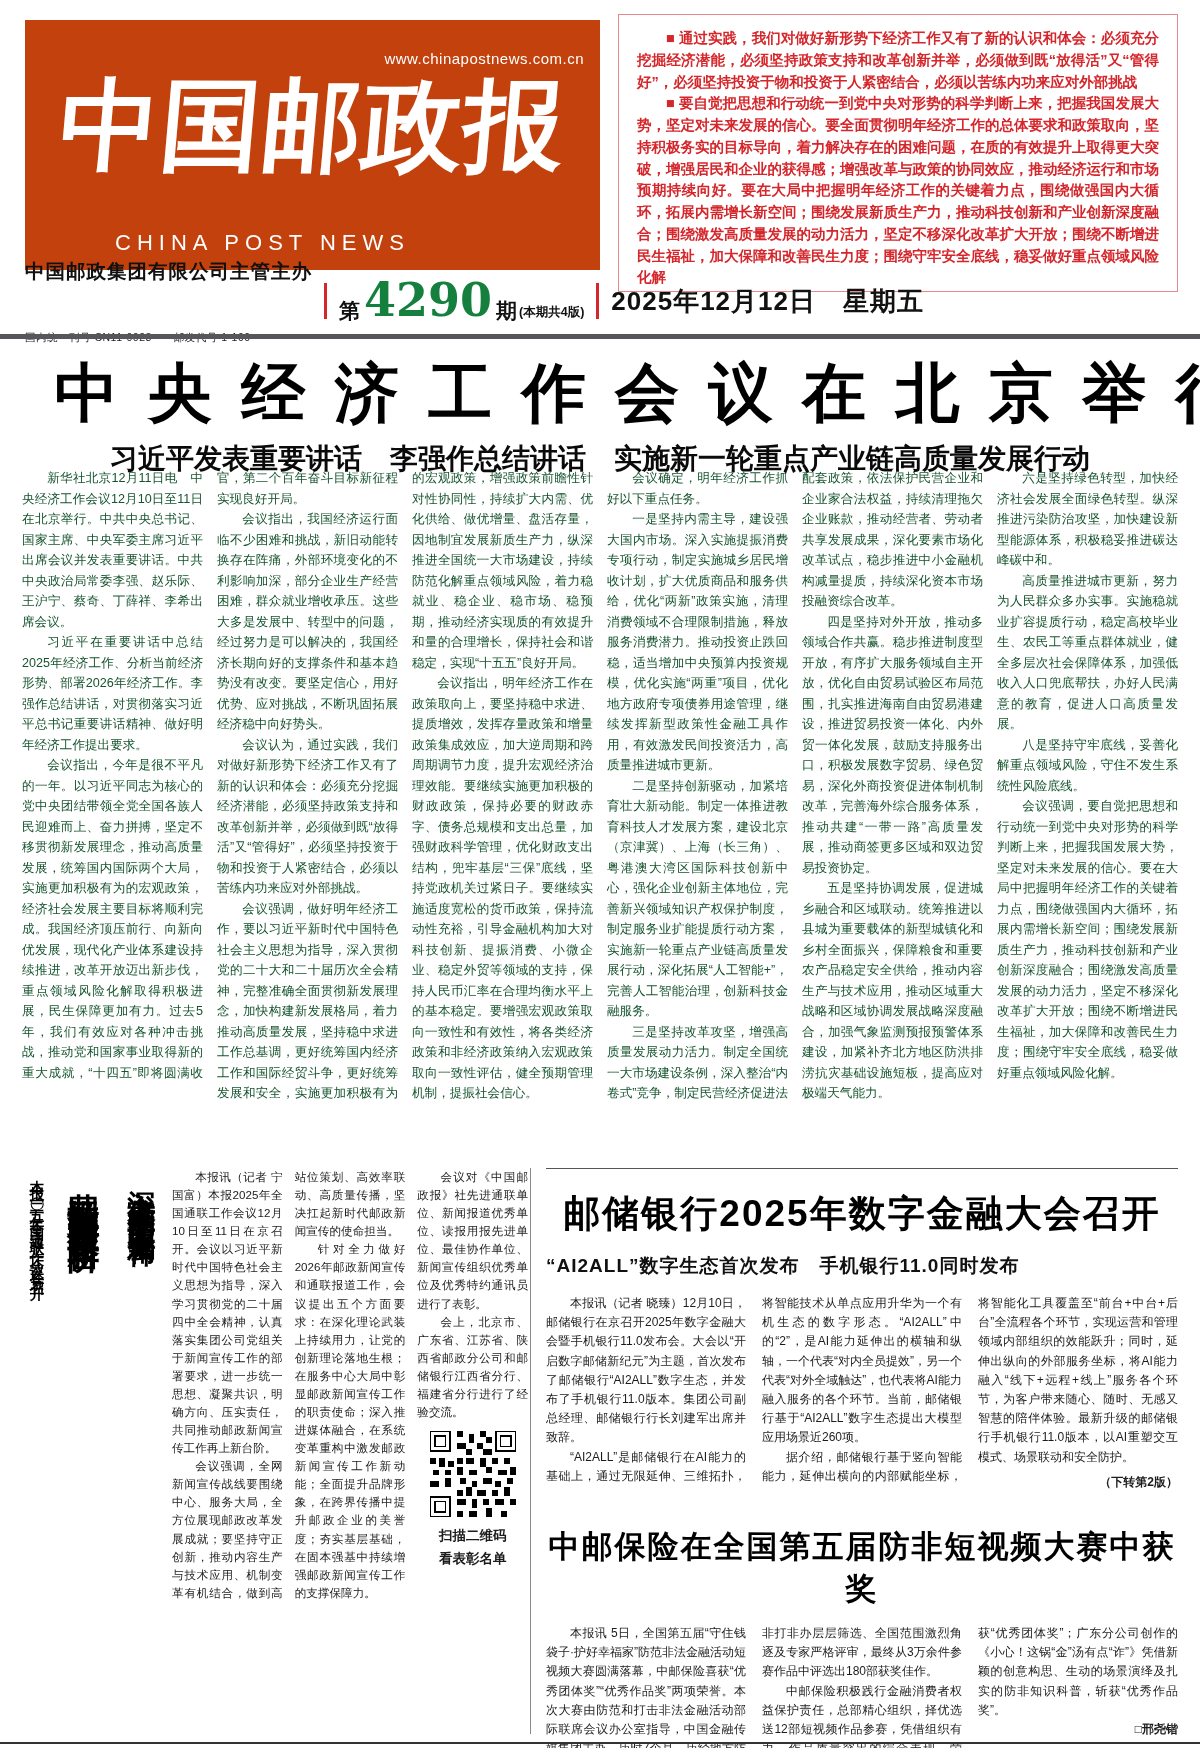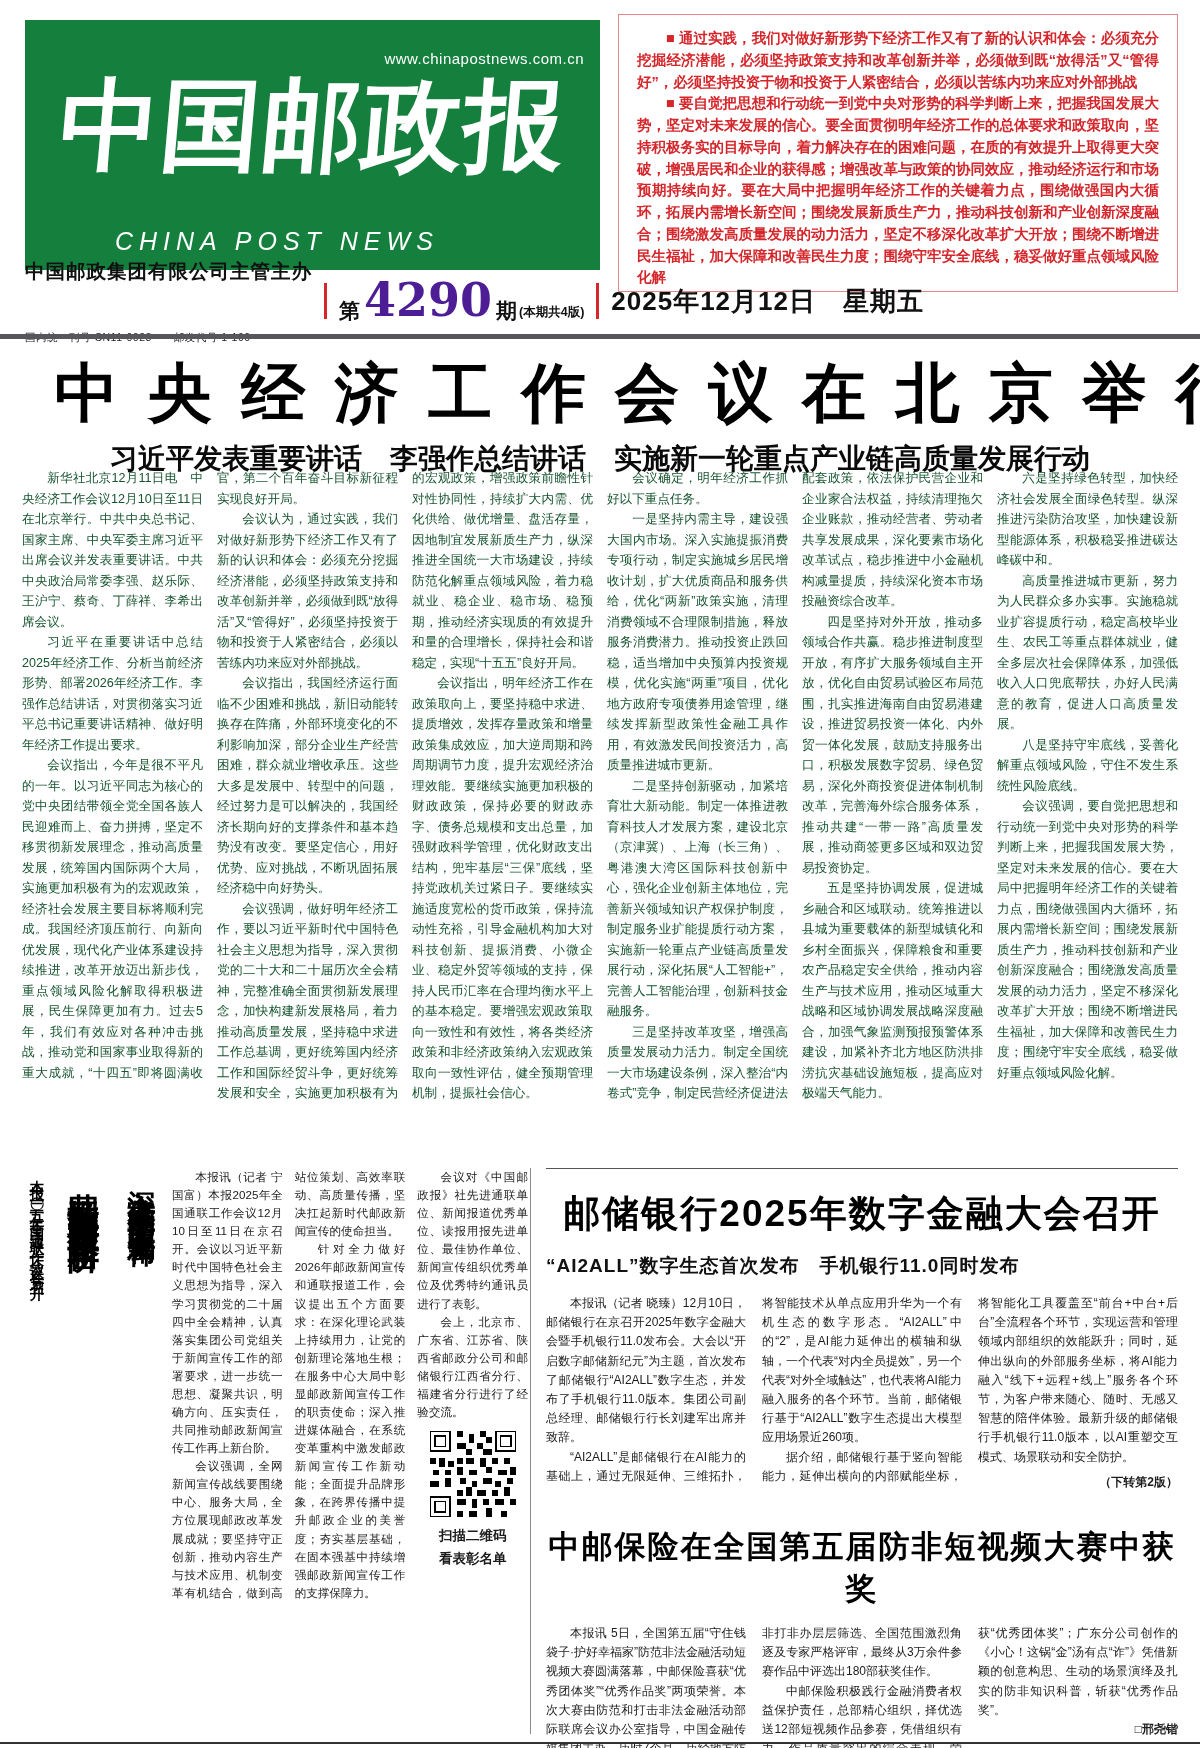--- a/index.html
+++ b/index.html
@@ -1,41 +1,41 @@
 <!DOCTYPE html>
 <html><head>
 <meta charset="utf-8">
 <style>
   html,body{margin:0;padding:0;background:#e9e9e9;}
   .page{position:relative;width:1200px;height:1748px;background:#fff;margin:0 auto;
         font-family:"Liberation Sans","DejaVu Sans",sans-serif;color:#111;overflow:hidden;}
 
   
-  .masthead{position:absolute;left:25px;top:20px;width:575px;height:250px;background:#15803d;}
+  .masthead{position:absolute;left:25px;top:20px;width:575px;height:250px;background:#c2410c;}
   .mast-site{position:absolute;top:30px;right:16px;font-size:15px;color:#fff;letter-spacing:.5px;}
   .mast-title{position:absolute;top:46px;left:0;right:0;text-align:center;font-size:100px;line-height:1.2;
               font-weight:bold;color:#fff;transform:skewX(-5deg);letter-spacing:1px;
               font-family:"DejaVu Sans","Liberation Sans",sans-serif;}
-  .mast-en{position:absolute;bottom:14px;left:90px;font-size:25px;font-style:italic;
+  .mast-en{position:absolute;bottom:14px;left:90px;font-size:22px;
            letter-spacing:6px;color:#fff;}
 
   
   .hl-box{position:absolute;left:618px;top:14px;width:522px;height:250px;border:1px solid #e4888c;
           padding:13px 18px;color:#d5262b;}
   .hl-box p{margin:0;font-size:14.5px;line-height:1.5;text-align:justify;text-indent:2em;font-weight:bold;}
 
   
   .info-bar{position:absolute;left:25px;top:279px;width:760px;height:44px;display:flex;align-items:center;}
   .pub-wrap{display:flex;flex-direction:column;gap:44px;}
   .publisher{font-size:19.5px;font-weight:bold;letter-spacing:1px;white-space:nowrap;}
   .issn{font-size:10.5px;color:#222;margin-top:2px;letter-spacing:.5px;}
   .vbar{width:3px;height:36px;background:#d5262b;margin:0 12px;flex:none;}
   .issue-wrap{display:flex;align-items:flex-end;white-space:nowrap;}
   .issue-zh{font-size:21px;font-weight:bold;line-height:1.1;}
-  .issue-num{font-size:46px;line-height:.9;font-weight:bold;color:#4c1d95;margin:0 4px;
+  .issue-num{font-size:46px;line-height:.9;font-weight:bold;color:#15803d;margin:0 4px;
              font-family:"DejaVu Serif","Liberation Serif",serif;}
   .issue-note{font-size:12.5px;font-weight:bold;margin-left:2px;line-height:1.4;}
   .date-wrap{font-size:26px;font-weight:bold;white-space:nowrap;letter-spacing:1px;}
 
   
   .head-rule{position:absolute;left:0;top:334px;width:1200px;height:5px;background:#56575b;}
   .bottom-rule{position:absolute;left:0;top:1742px;width:1200px;height:2px;background:#333;}
   .mid-vrule{position:absolute;left:530px;top:1168px;width:1px;height:566px;background:#8a8a8a;}
 
   
@@ -113,22 +113,22 @@
   </div>
 
   <div class="head-rule"></div>
 
   <div class="lead-headline">中央经济工作会议在北京举行</div>
   <div class="lead-subheadline">习近平发表重要讲话　李强作总结讲话　实施新一轮重点产业链高质量发展行动</div>
   <div class="lead-body">
       <p class="para">新华社北京12月11日电　中央经济工作会议12月10日至11日在北京举行。中共中央总书记、国家主席、中央军委主席习近平出席会议并发表重要讲话。中共中央政治局常委李强、赵乐际、王沪宁、蔡奇、丁薛祥、李希出席会议。</p>
       <p class="para">习近平在重要讲话中总结2025年经济工作、分析当前经济形势、部署2026年经济工作。李强作总结讲话，对贯彻落实习近平总书记重要讲话精神、做好明年经济工作提出要求。</p>
       <p class="para">会议指出，今年是很不平凡的一年。以习近平同志为核心的党中央团结带领全党全国各族人民迎难而上、奋力拼搏，坚定不移贯彻新发展理念，推动高质量发展，统筹国内国际两个大局，实施更加积极有为的宏观政策，经济社会发展主要目标将顺利完成。我国经济顶压前行、向新向优发展，现代化产业体系建设持续推进，改革开放迈出新步伐，重点领域风险化解取得积极进展，民生保障更加有力。过去5年，我们有效应对各种冲击挑战，推动党和国家事业取得新的重大成就，“十四五”即将圆满收官，第二个百年奋斗目标新征程实现良好开局。</p>
+      <p class="para">会议指出，我国经济运行面临不少困难和挑战，新旧动能转换存在阵痛，外部环境变化的不利影响加深，部分企业生产经营困难，群众就业增收承压。这些大多是发展中、转型中的问题，经过努力是可以解决的，我国经济长期向好的支撑条件和基本趋势没有改变。要坚定信心，用好优势、应对挑战，不断巩固拓展经济稳中向好势头。</p>
       <p class="para">会议认为，通过实践，我们对做好新形势下经济工作又有了新的认识和体会：必须充分挖掘经济潜能，必须坚持政策支持和改革创新并举，必须做到既“放得活”又“管得好”，必须坚持投资于物和投资于人紧密结合，必须以苦练内功来应对外部挑战。</p>
-      <p class="para">会议指出，我国经济运行面临不少困难和挑战，新旧动能转换存在阵痛，外部环境变化的不利影响加深，部分企业生产经营困难，群众就业增收承压。这些大多是发展中、转型中的问题，经过努力是可以解决的，我国经济长期向好的支撑条件和基本趋势没有改变。要坚定信心，用好优势、应对挑战，不断巩固拓展经济稳中向好势头。</p>
       <p class="para">会议强调，做好明年经济工作，要以习近平新时代中国特色社会主义思想为指导，深入贯彻党的二十大和二十届历次全会精神，完整准确全面贯彻新发展理念，加快构建新发展格局，着力推动高质量发展，坚持稳中求进工作总基调，更好统筹国内经济工作和国际经贸斗争，更好统筹发展和安全，实施更加积极有为的宏观政策，增强政策前瞻性针对性协同性，持续扩大内需、优化供给、做优增量、盘活存量，因地制宜发展新质生产力，纵深推进全国统一大市场建设，持续防范化解重点领域风险，着力稳就业、稳企业、稳市场、稳预期，推动经济实现质的有效提升和量的合理增长，保持社会和谐稳定，实现“十五五”良好开局。</p>
       <p class="para">会议指出，明年经济工作在政策取向上，要坚持稳中求进、提质增效，发挥存量政策和增量政策集成效应，加大逆周期和跨周期调节力度，提升宏观经济治理效能。要继续实施更加积极的财政政策，保持必要的财政赤字、债务总规模和支出总量，加强财政科学管理，优化财政支出结构，兜牢基层“三保”底线，坚持党政机关过紧日子。要继续实施适度宽松的货币政策，保持流动性充裕，引导金融机构加大对科技创新、提振消费、小微企业、稳定外贸等领域的支持，保持人民币汇率在合理均衡水平上的基本稳定。要增强宏观政策取向一致性和有效性，将各类经济政策和非经济政策纳入宏观政策取向一致性评估，健全预期管理机制，提振社会信心。</p>
       <p class="para">会议确定，明年经济工作抓好以下重点任务。</p>
       <p class="para">一是坚持内需主导，建设强大国内市场。深入实施提振消费专项行动，制定实施城乡居民增收计划，扩大优质商品和服务供给，优化“两新”政策实施，清理消费领域不合理限制措施，释放服务消费潜力。推动投资止跌回稳，适当增加中央预算内投资规模，优化实施“两重”项目，优化地方政府专项债券用途管理，继续发挥新型政策性金融工具作用，有效激发民间投资活力，高质量推进城市更新。</p>
       <p class="para">二是坚持创新驱动，加紧培育壮大新动能。制定一体推进教育科技人才发展方案，建设北京（京津冀）、上海（长三角）、粤港澳大湾区国际科技创新中心，强化企业创新主体地位，完善新兴领域知识产权保护制度，制定服务业扩能提质行动方案，实施新一轮重点产业链高质量发展行动，深化拓展“人工智能+”，完善人工智能治理，创新科技金融服务。</p>
       <p class="para">三是坚持改革攻坚，增强高质量发展动力活力。制定全国统一大市场建设条例，深入整治“内卷式”竞争，制定民营经济促进法配套政策，依法保护民营企业和企业家合法权益，持续清理拖欠企业账款，推动经营者、劳动者共享发展成果，深化要素市场化改革试点，稳步推进中小金融机构减量提质，持续深化资本市场投融资综合改革。</p>
       <p class="para">四是坚持对外开放，推动多领域合作共赢。稳步推进制度型开放，有序扩大服务领域自主开放，优化自由贸易试验区布局范围，扎实推进海南自由贸易港建设，推进贸易投资一体化、内外贸一体化发展，鼓励支持服务出口，积极发展数字贸易、绿色贸易，深化外商投资促进体制机制改革，完善海外综合服务体系，推动共建“一带一路”高质量发展，推动商签更多区域和双边贸易投资协定。</p>
       <p class="para">五是坚持协调发展，促进城乡融合和区域联动。统筹推进以县城为重要载体的新型城镇化和乡村全面振兴，保障粮食和重要农产品稳定安全供给，推动内容生产与技术应用，推动区域重大战略和区域协调发展战略深度融合，加强气象监测预报预警体系建设，加紧补齐北方地区防洪排涝抗灾基础设施短板，提高应对极端天气能力。</p>
       <p class="para">六是坚持绿色转型，加快经济社会发展全面绿色转型。纵深推进污染防治攻坚，加快建设新型能源体系，积极稳妥推进碳达峰碳中和。</p>
       <p class="para">高质量推进城市更新，努力为人民群众多办实事。实施稳就业扩容提质行动，稳定高校毕业生、农民工等重点群体就业，健全多层次社会保障体系，加强低收入人口兜底帮扶，办好人民满意的教育，促进人口高质量发展。</p>

